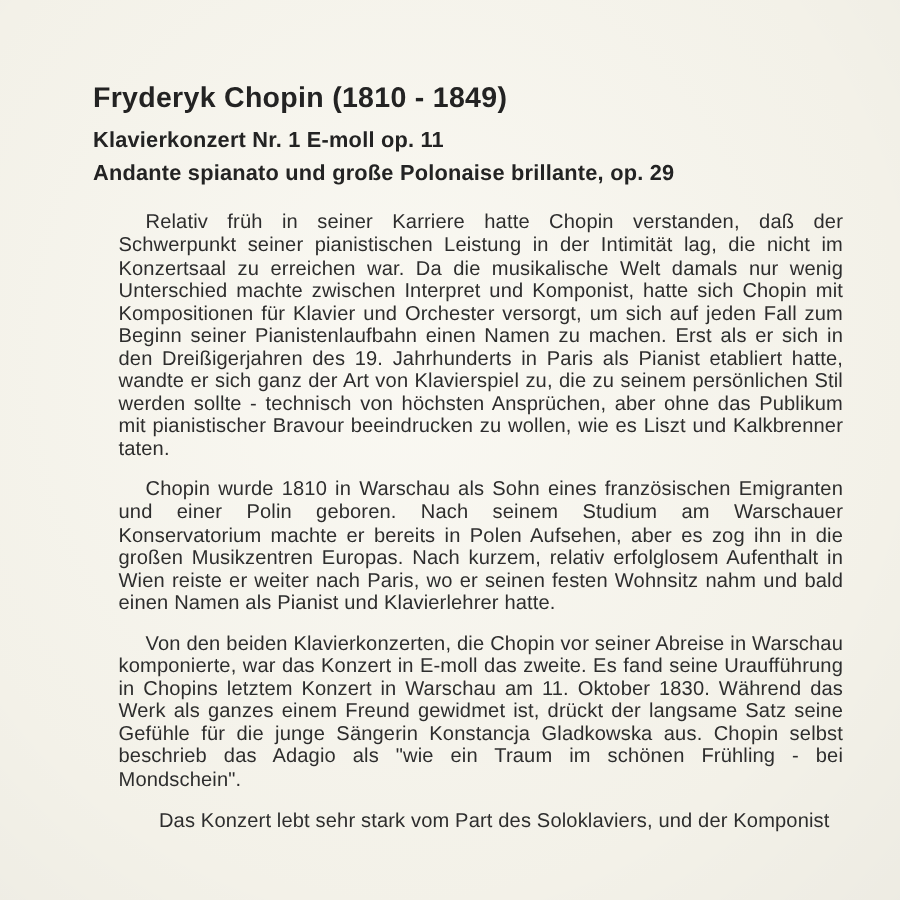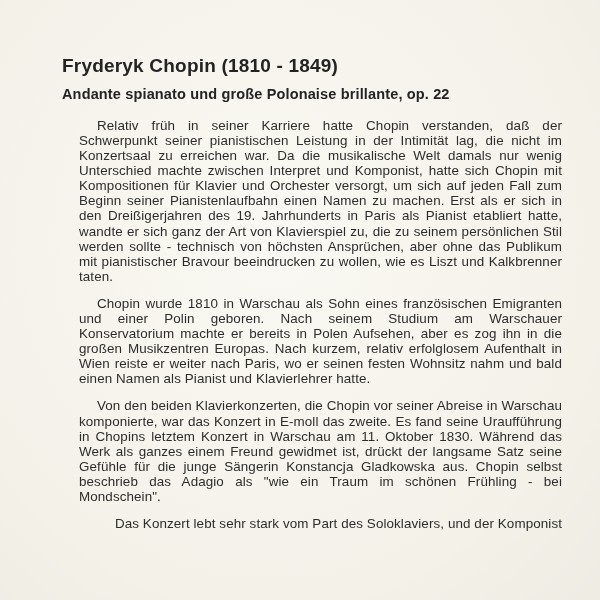--- a/index.html
+++ b/index.html
@@ -45,32 +45,33 @@
   .body-text p {
     font-size: 13.4px;
     line-height: 15.1px;
     letter-spacing: 0.1px;
     margin: 0 0 12px 17px;
     text-align: justify;
     text-indent: 18px;
     color: #2d2d2d;
   }
   .body-text p:last-child {
-    text-align: right;
+    text-align: center;
   }
 </style>
 </head>
 <body>
 
 <div class="sheet">
 
   <h1 class="composer-title">Fryderyk Chopin (1810 - 1849)</h1>
 
   <div class="works">
-    <div class="work-title">Andante spianato und große Polonaise brillante, op. 22</div>
+    <div class="work-title">Klavierkonzert Nr. 1 E-moll op. 11</div>
+    <div class="work-title">Andante spianato und große Polonaise brillante, op. 29</div>
   </div>
 
   <div class="body-text">
     <p>Relativ früh in seiner Karriere hatte Chopin verstanden, daß der Schwerpunkt seiner pianistischen Leistung in der Intimität lag, die nicht im Konzertsaal zu erreichen war.  Da die musikalische Welt damals nur wenig Unterschied machte zwischen Interpret und Komponist, hatte sich Chopin mit Kompositionen für Klavier und Orchester versorgt, um sich auf jeden Fall zum Beginn seiner Pianistenlaufbahn einen Namen zu machen.  Erst als er sich in den Dreißigerjahren des 19. Jahrhunderts in Paris als Pianist etabliert hatte, wandte er sich ganz der Art von Klavierspiel zu, die zu seinem persönlichen Stil werden sollte - technisch von höchsten Ansprüchen, aber ohne das Publikum mit pianistischer Bravour beeindrucken zu wollen, wie es Liszt und Kalkbrenner taten.</p>
     <p>Chopin wurde 1810 in Warschau als Sohn eines französischen Emigranten und einer Polin geboren.  Nach seinem Studium am Warschauer Konservatorium machte er bereits in Polen Aufsehen, aber es zog ihn in die großen Musikzentren Europas.  Nach kurzem, relativ erfolglosem Aufenthalt in Wien reiste er weiter nach Paris, wo er seinen festen Wohnsitz nahm und bald einen Namen als Pianist und Klavierlehrer hatte.</p>
     <p>Von den beiden Klavierkonzerten, die Chopin vor seiner Abreise in Warschau komponierte, war das Konzert in E-moll das zweite.  Es fand seine Uraufführung in Chopins letztem Konzert in Warschau am 11. Oktober 1830.  Während das Werk als ganzes einem Freund gewidmet ist, drückt der langsame Satz seine Gefühle für die junge Sängerin Konstancja Gladkowska aus.  Chopin selbst beschrieb das Adagio als "wie ein Traum im schönen Frühling - bei Mondschein".</p>
     <p>Das Konzert lebt sehr stark vom Part des Soloklaviers, und der Komponist</p>
   </div>
 
 </div>

